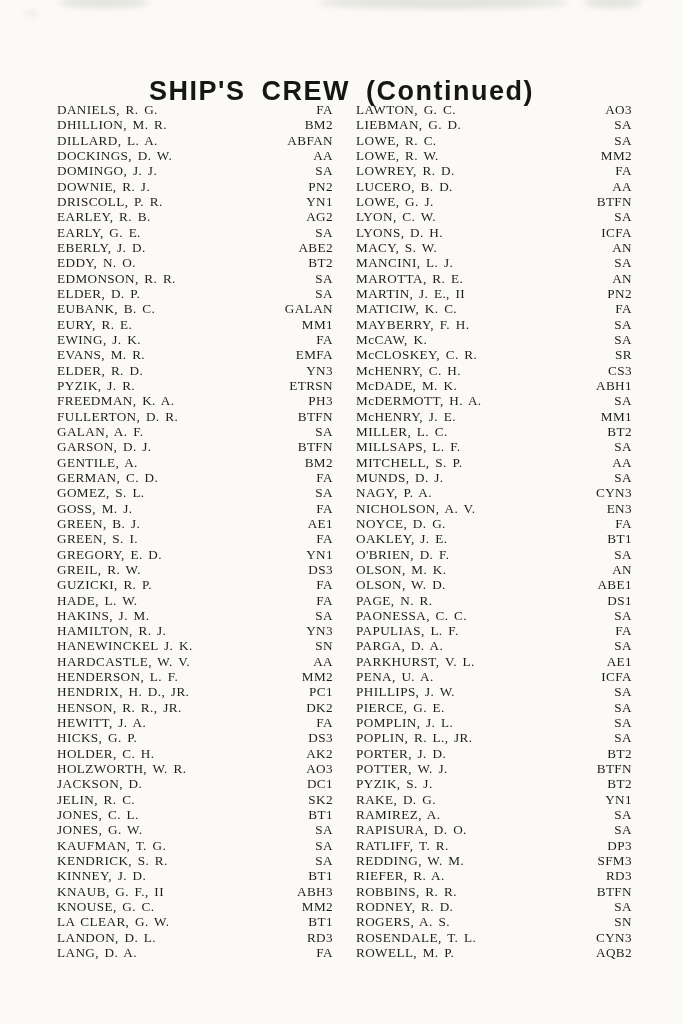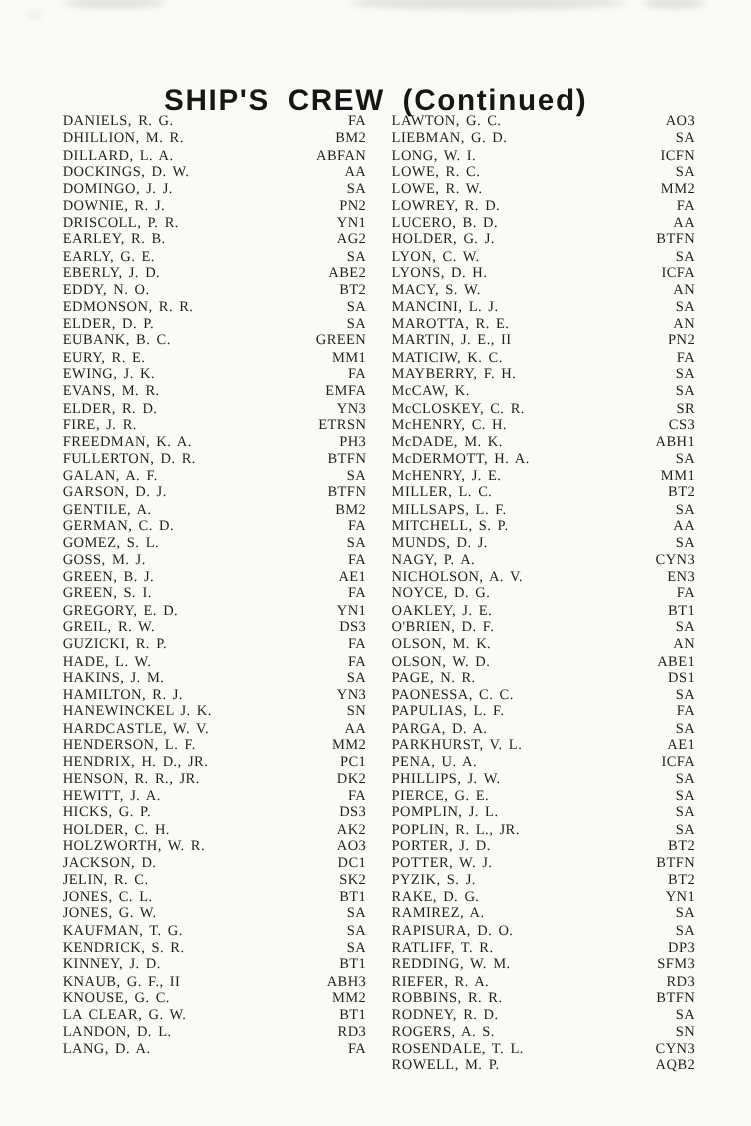--- a/index.html
+++ b/index.html
@@ -121,40 +121,40 @@
       <div class="row">
         <span class="name">EDMONSON, R. R.</span>
         <span class="rating">SA</span>
       </div>
       <div class="row">
         <span class="name">ELDER, D. P.</span>
         <span class="rating">SA</span>
       </div>
       <div class="row">
         <span class="name">EUBANK, B. C.</span>
-        <span class="rating">GREEN</span>
+        <span class="rating">GALAN</span>
       </div>
       <div class="row">
         <span class="name">EURY, R. E.</span>
         <span class="rating">MM1</span>
       </div>
       <div class="row">
         <span class="name">EWING, J. K.</span>
         <span class="rating">FA</span>
       </div>
       <div class="row">
         <span class="name">EVANS, M. R.</span>
         <span class="rating">EMFA</span>
       </div>
       <div class="row">
         <span class="name">ELDER, R. D.</span>
         <span class="rating">YN3</span>
       </div>
       <div class="row">
-        <span class="name">FIRE, J. R.</span>
+        <span class="name">PYZIK, J. R.</span>
         <span class="rating">ETRSN</span>
       </div>
       <div class="row">
         <span class="name">FREEDMAN, K. A.</span>
         <span class="rating">PH3</span>
       </div>
       <div class="row">
         <span class="name">FULLERTON, D. R.</span>
         <span class="rating">BTFN</span>
       </div>
@@ -302,41 +302,37 @@
   <div class="col">
       <div class="row">
         <span class="name">LAWTON, G. C.</span>
         <span class="rating">AO3</span>
       </div>
       <div class="row">
         <span class="name">LIEBMAN, G. D.</span>
         <span class="rating">SA</span>
       </div>
       <div class="row">
-        <span class="name">LONG, W. I.</span>
-        <span class="rating">ICFN</span>
-      </div>
-      <div class="row">
         <span class="name">LOWE, R. C.</span>
         <span class="rating">SA</span>
       </div>
       <div class="row">
         <span class="name">LOWE, R. W.</span>
         <span class="rating">MM2</span>
       </div>
       <div class="row">
         <span class="name">LOWREY, R. D.</span>
         <span class="rating">FA</span>
       </div>
       <div class="row">
         <span class="name">LUCERO, B. D.</span>
         <span class="rating">AA</span>
       </div>
       <div class="row">
-        <span class="name">HOLDER, G. J.</span>
+        <span class="name">LOWE, G. J.</span>
         <span class="rating">BTFN</span>
       </div>
       <div class="row">
         <span class="name">LYON, C. W.</span>
         <span class="rating">SA</span>
       </div>
       <div class="row">
         <span class="name">LYONS, D. H.</span>
         <span class="rating">ICFA</span>
       </div>

